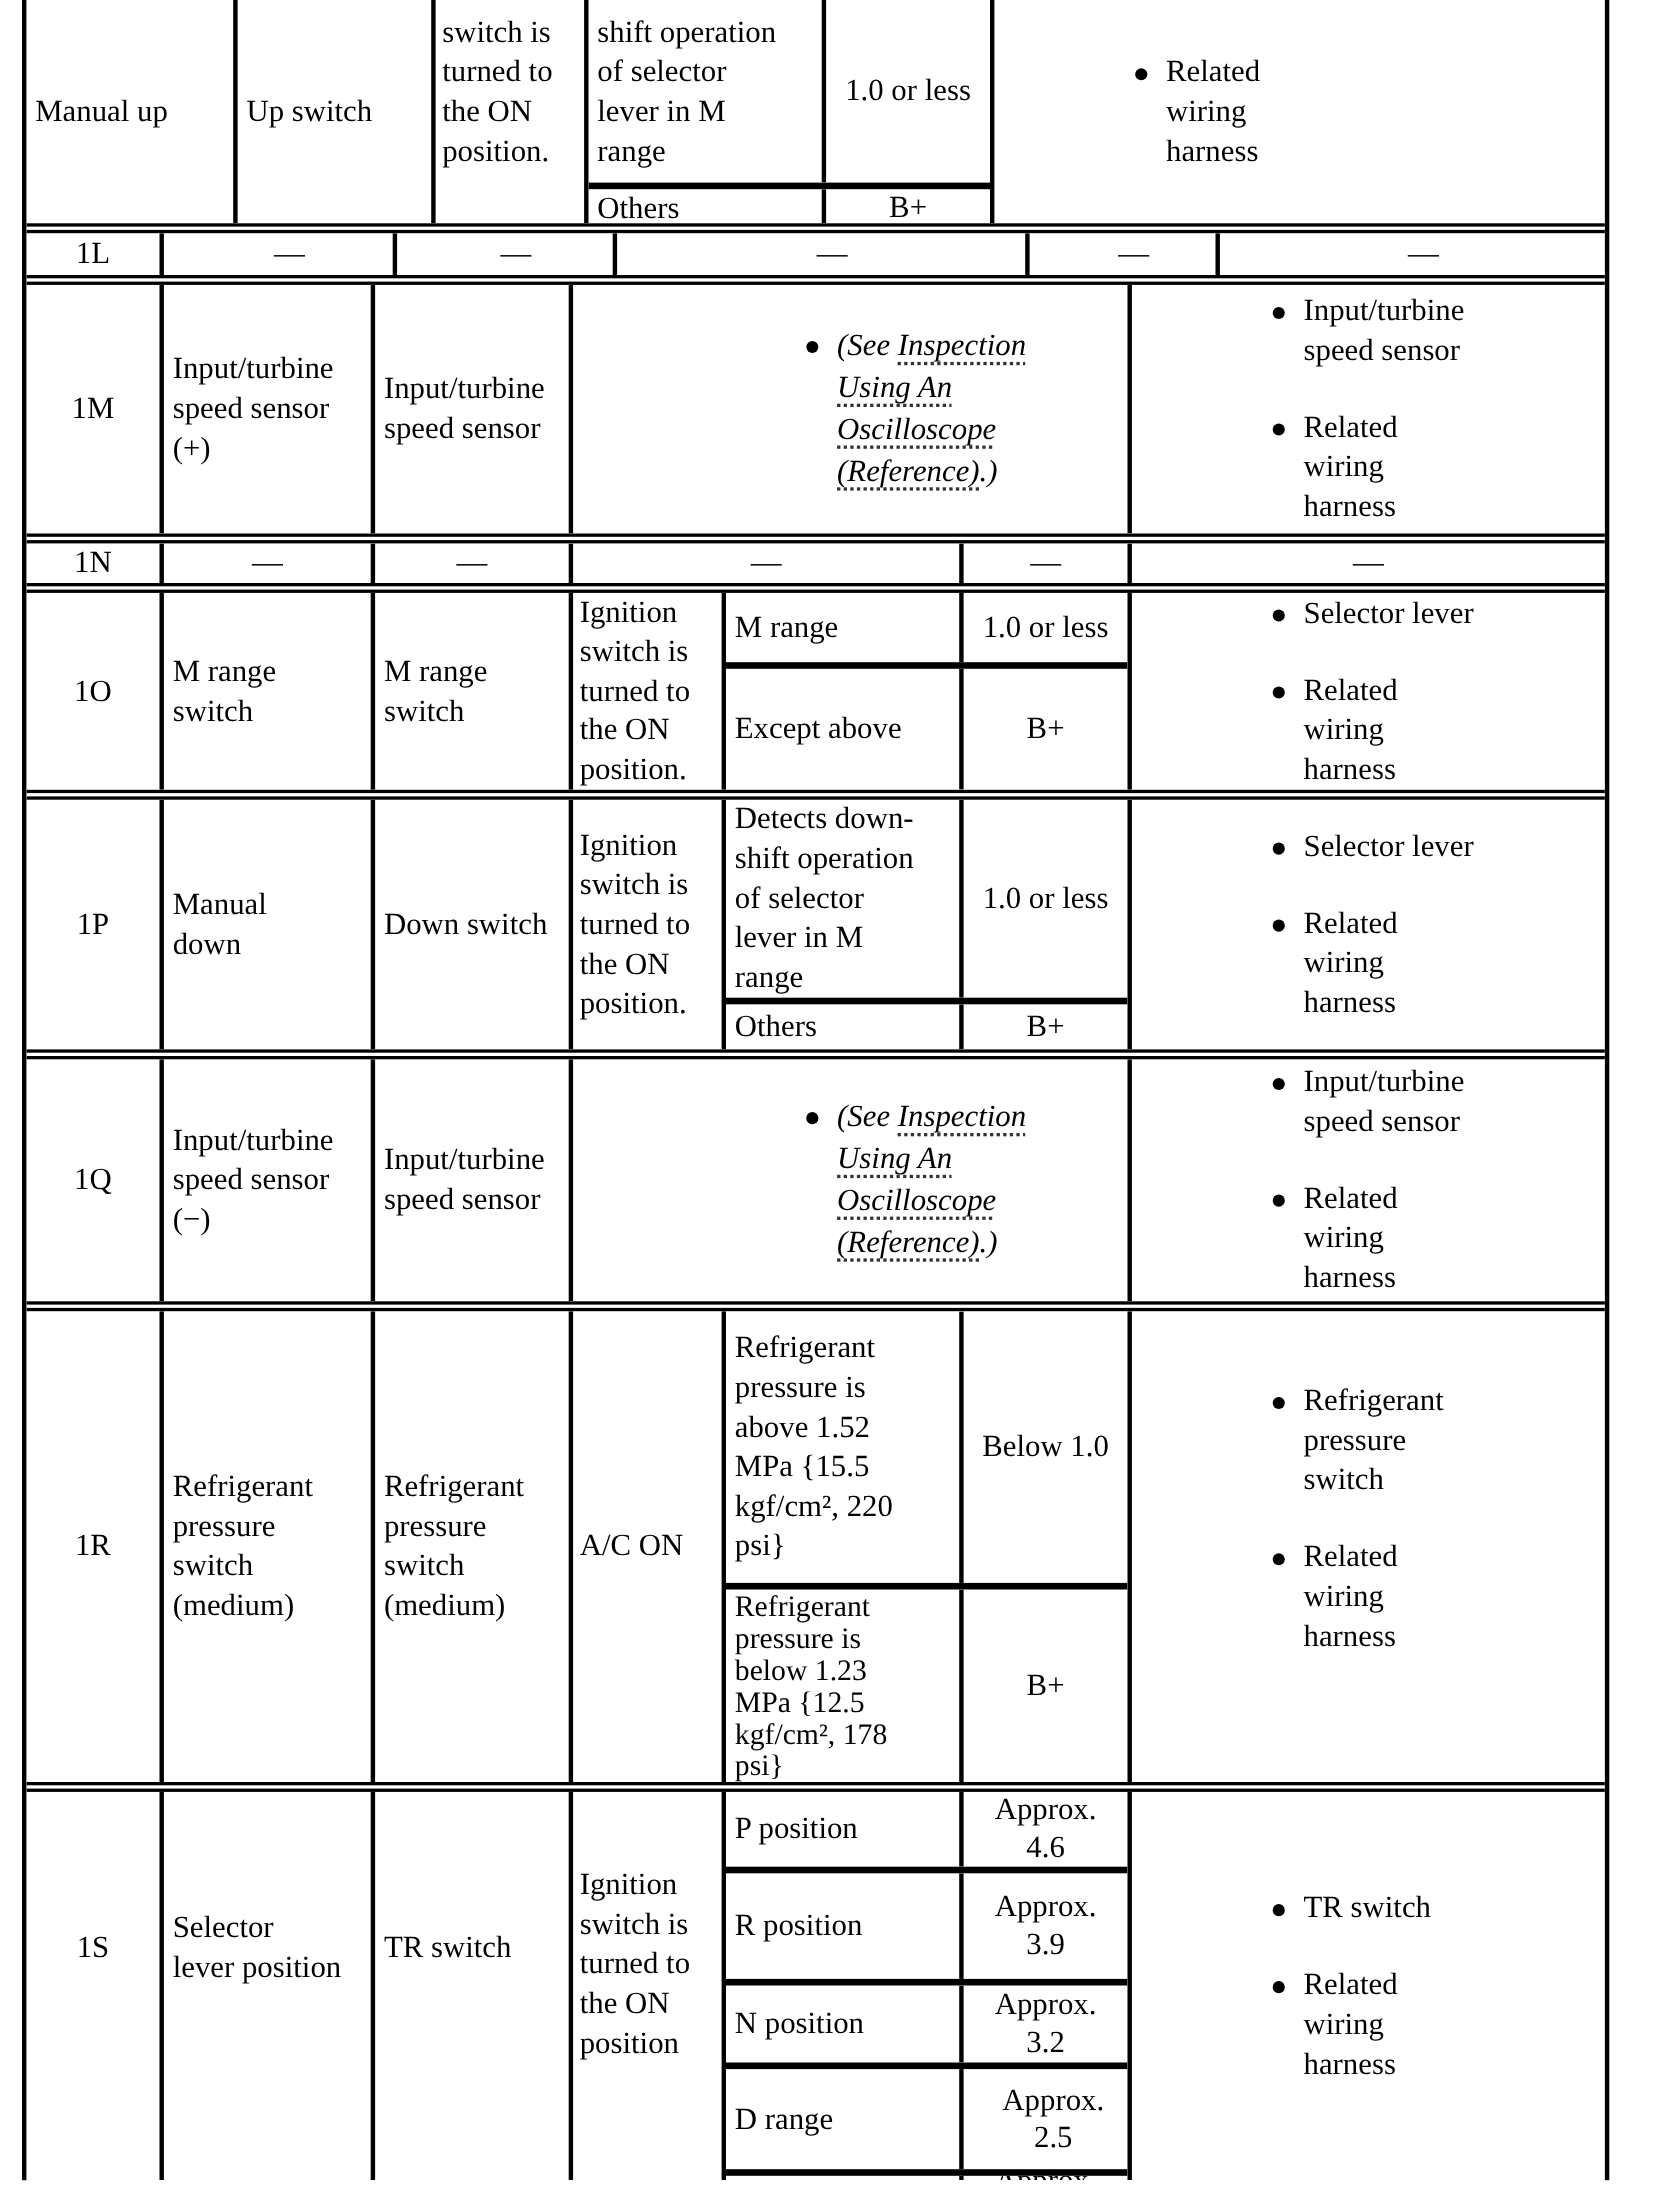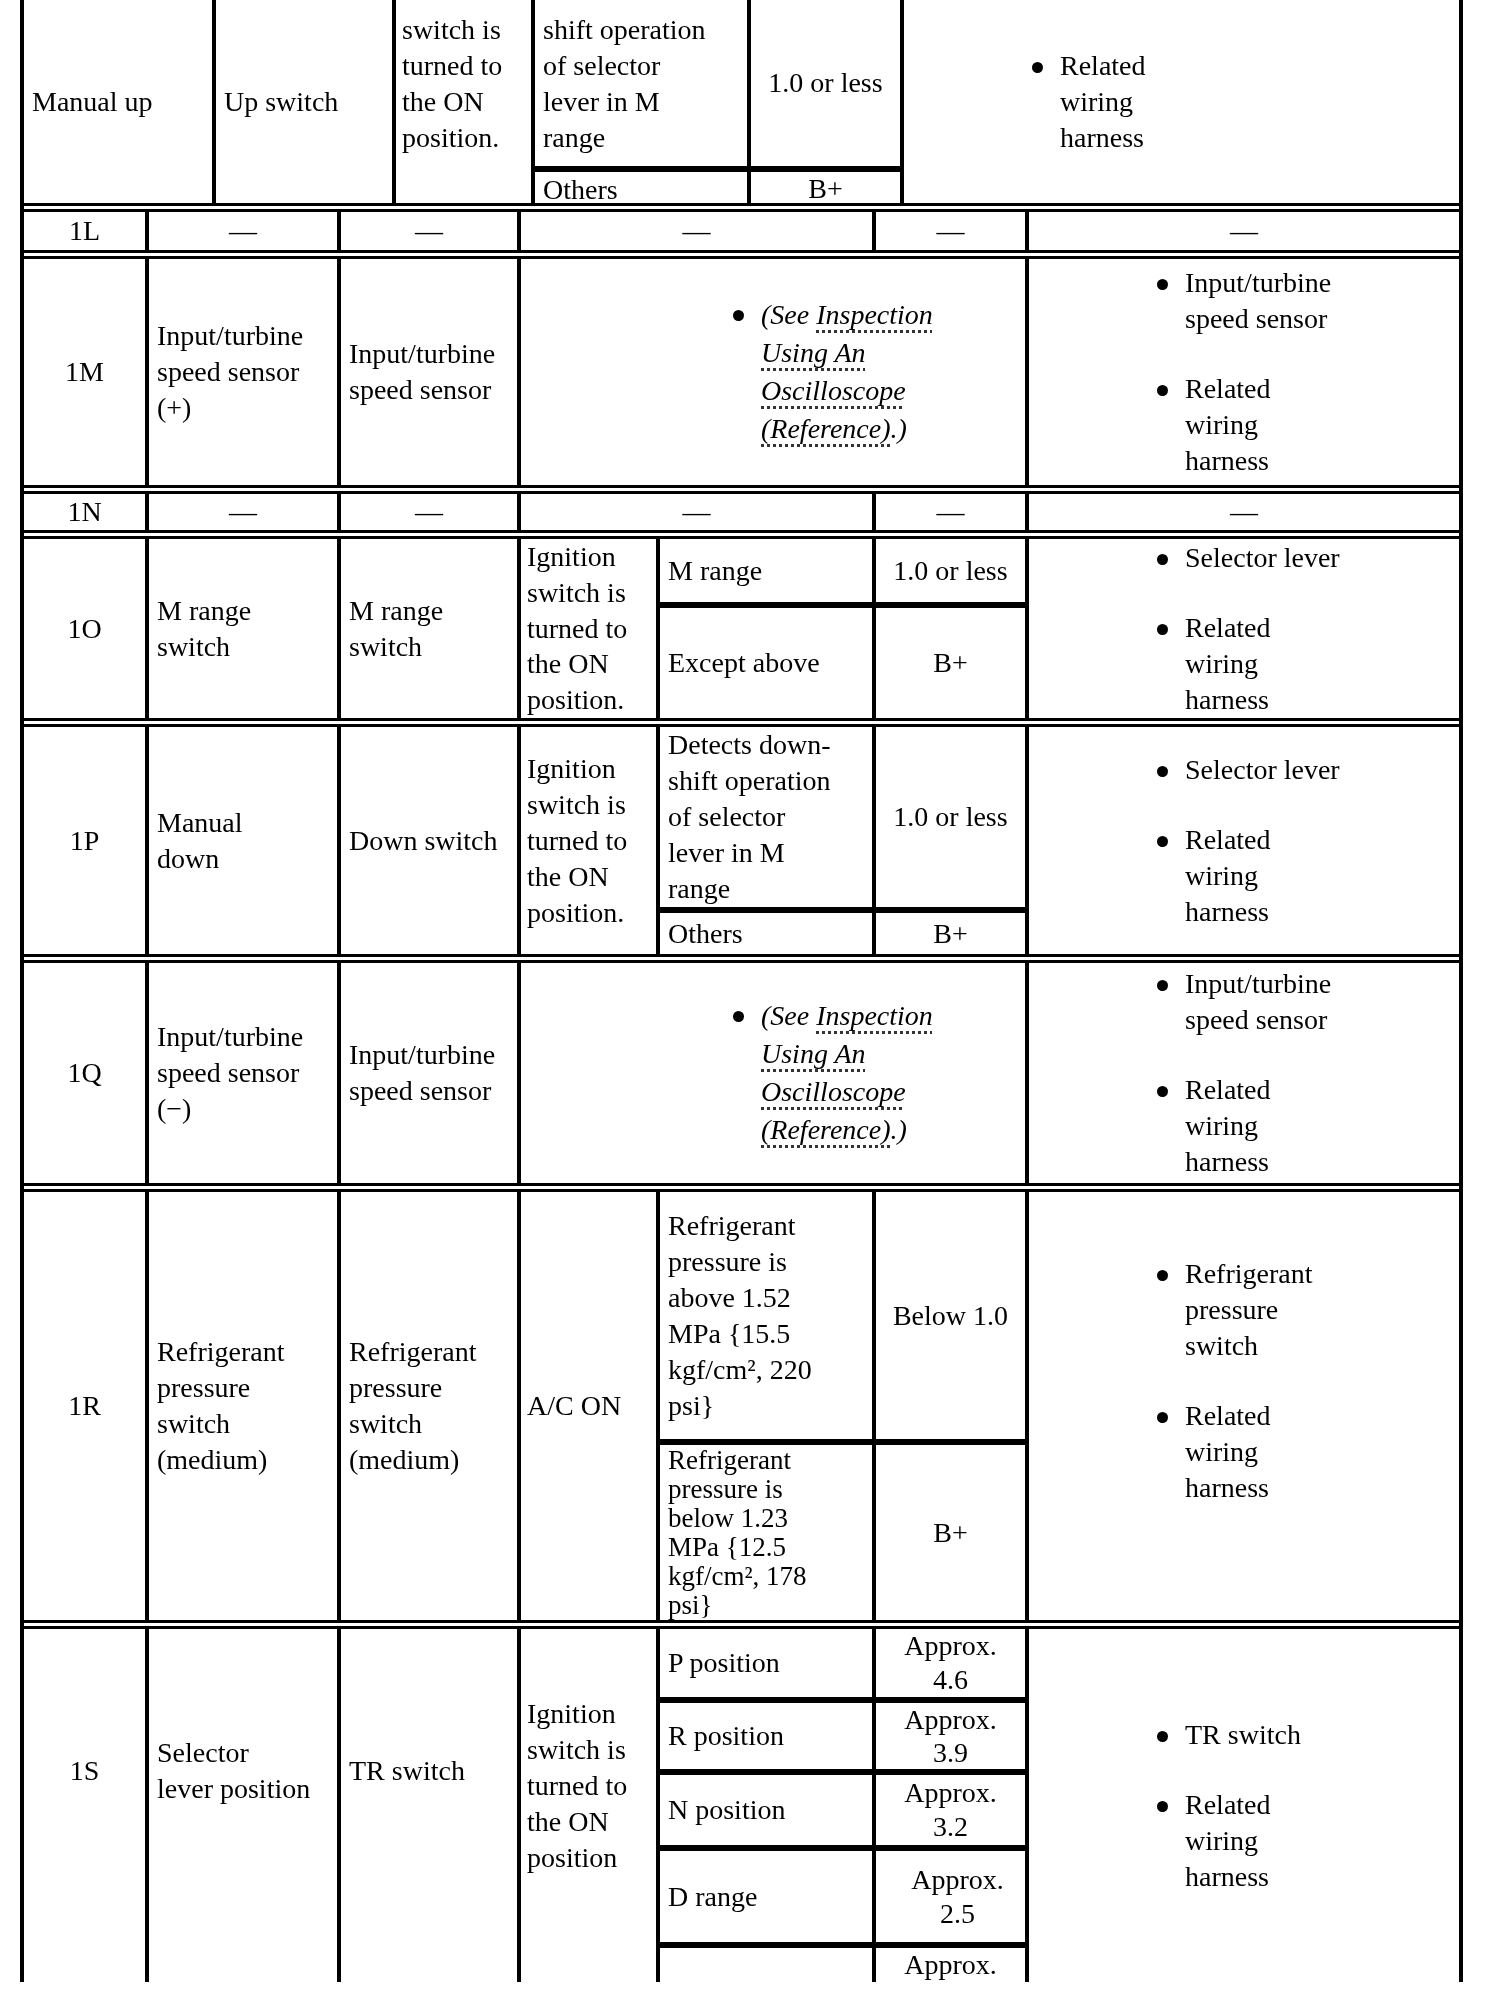--- a/index.html
+++ b/index.html
@@ -87,21 +87,21 @@
           <div class="item">
             <span class="bullet"></span>
             <div>
               <span class="tline">Related</span>
               <span class="tline">wiring</span>
               <span class="tline">harness</span>
             </div>
           </div>
         </div>
       </div>
-      <div class="row" style="height: 47px;">
+      <div class="row" style="height: 47px; gap: 20px;">
         <div class="c c1">
           <span class="tline">1L</span>
         </div>
         <div class="c dashcell c2">
           <span class="tline">—</span>
         </div>
         <div class="c dashcell c3">
           <span class="tline">—</span>
         </div>
         <div class="c dashcell mergeddash">
@@ -416,21 +416,21 @@
         <div class="condgroup">
           <div class="subrow" style="height: 74px;">
             <div class="cond">
               <span class="tline">P position</span>
             </div>
             <div class="volt">
               <span class="tline">Approx.</span>
               <span class="tline">4.6</span>
             </div>
           </div>
-          <div class="subrow" style="height: 72px;">
+          <div class="subrow" style="height: 102px;">
             <div class="cond">
               <span class="tline">R position</span>
             </div>
             <div class="volt">
               <span class="tline">Approx.</span>
               <span class="tline">3.9</span>
             </div>
           </div>
           <div class="subrow" style="height: 76px;">
             <div class="cond">

